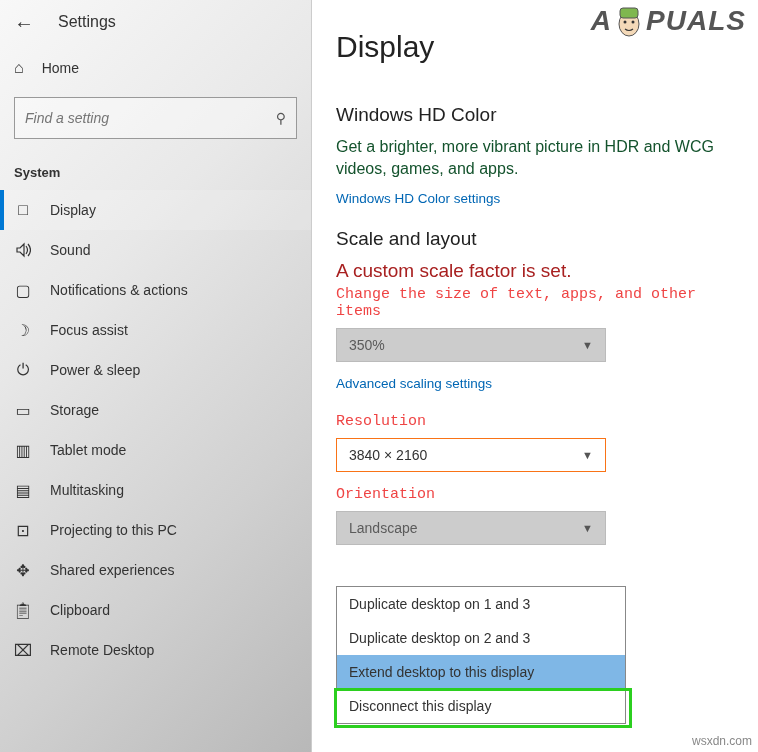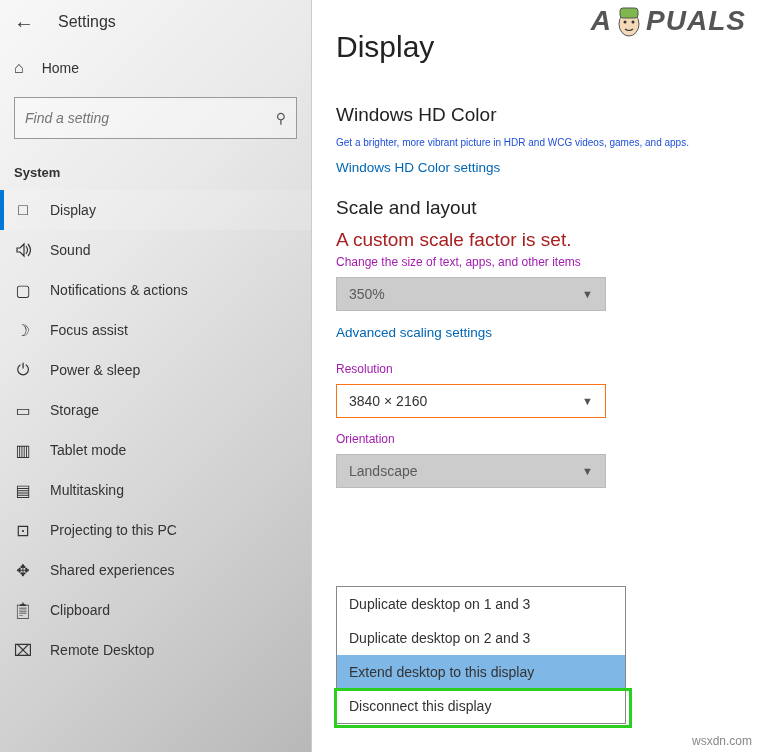--- a/index.html
+++ b/index.html
@@ -21,24 +21,24 @@
     .section-label { font-size: 13px; font-weight: 600; color: #333; padding: 16px 14px 10px; }
     
     .nav-item { display: flex; align-items: center; padding: 11px 14px; gap: 18px; cursor: pointer; }
     .nav-item.selected { border-left: 4px solid #0078d4; padding-left: 10px; background: rgba(255,255,255,0.15); }
     .nav-icon { width: 18px; height: 18px; display: flex; align-items: center; justify-content: center; font-size: 16px; color: #333; }
     .nav-label { font-size: 14px; color: #333; }
     
     .main { flex: 1; padding: 30px 24px 0 24px; overflow: hidden; position: relative; }
     .page-title { font-size: 30px; font-weight: 300; color: #222; margin-bottom: 24px; }
     .section-title { font-size: 19px; font-weight: 400; color: #222; margin-bottom: 10px; margin-top: 40px; }
-    .section-desc { font-size: 10px; color: #1d4ed8; line-height: 1.4; margin-bottom: 10px; }
+    .section-desc { font-size: 16px; color: #14532d; line-height: 1.4; margin-bottom: 10px; }
     .link-text { font-size: 13.5px; color: #0066b4; cursor: pointer; margin-bottom: 22px; display: block; }
     .warning-text { font-size: 19px; color: #a82020; }
-    .field-label { font-size: 12px; color: #a21caf; margin-bottom: 8px; margin-top: 4px; }
+    .field-label { font-size: 15px; color: #ef4444; margin-bottom: 8px; margin-top: 4px; font-family: Liberation Mono, monospace; }
     
     .dropdown { width: 270px; height: 34px; border: 1px solid #f97316; background: #fff; display: flex; align-items: center; justify-content: space-between; padding: 0 12px; font-size: 14px; color: #333; cursor: pointer; margin-bottom: 14px; }
     .dropdown.disabled { background: #ccc; color: #5b5b5b; border: 1px solid #bbb; }
     .dropdown .chev { font-size: 11px; color: #555; }
     
     .popup { position: absolute; left: 24px; bottom: 28px; width: 290px; border: 1px solid #888; background: #fff; }
     .popup-item { padding: 9px 12px; font-size: 14px; color: #333; cursor: pointer; }
     .popup-item.highlighted { background: #7fb7e6; }
     .green-box { position: absolute; border: 3px solid #2bcf1f; left: 22px; width: 298px; height: 40px; bottom: 24px; pointer-events: none; }
     

